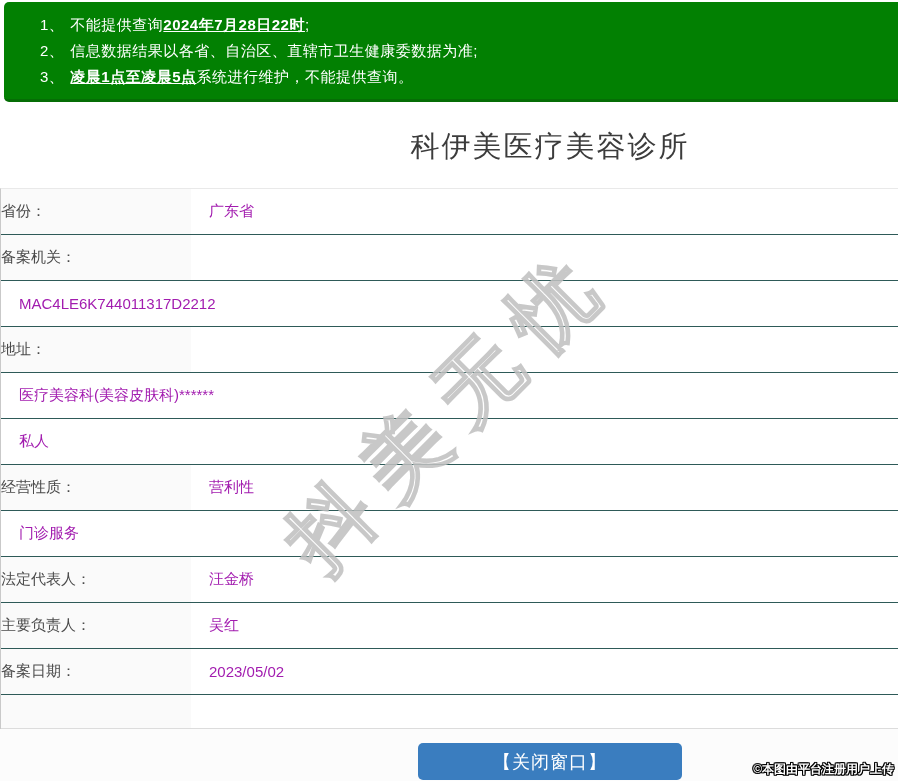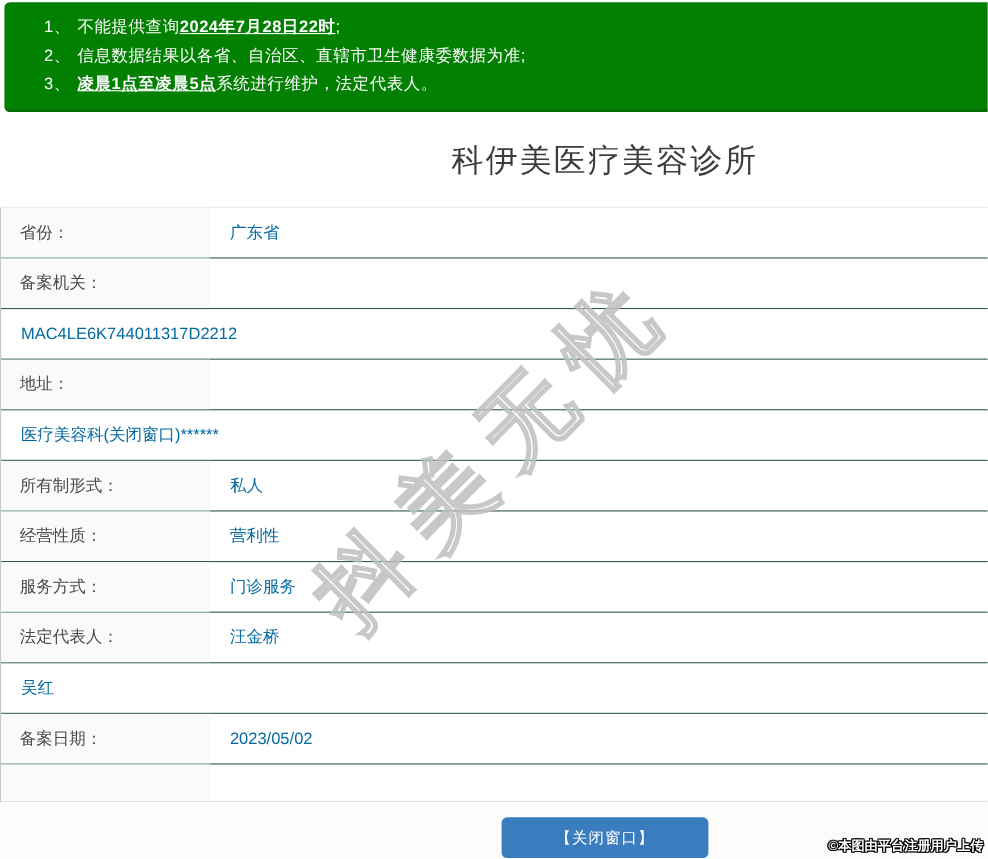--- a/index.html
+++ b/index.html
@@ -17,30 +17,30 @@
 
   
   .card{background:#ffffff;}
   .title{margin:24px 0 22px 0;text-align:center;font-size:29px;line-height:40px;
          font-weight:500;color:#3c3c3c;letter-spacing:2px;}
 
   
   .info-table{border-top:1px solid #e9e9e9;border-left:1px solid #c9c9c9;}
   .row{display:flex;height:45px;border-bottom:1px solid #2e5a58;align-items:center;}
   .row .label{width:190px;flex:0 0 190px;align-self:stretch;display:flex;align-items:center;
-              background:#fafafa;padding-left:17px;box-sizing:border-box;
+              background:#fafafa;box-sizing:border-box;
               font-size:15px;color:#4a4a4a;}
-  .row .value{padding-left:18px;font-size:15px;color:#0369a1;}
+  .row .value{padding-left:18px;font-size:15px;color:#a21caf;}
   .spacer-row{height:33px;border-bottom:1px solid #dcdcdc;display:flex;}
   .spacer-row .label{width:190px;flex:0 0 190px;background:#fafafa;}
 
   
   .footer{padding-top:14px;background:#fcfcfc;height:60px;}
-  .close-btn{display:block;margin:0 auto;width:188px;height:37px;border:none;cursor:pointer;
-             background:#3a7dbf;color:#ffffff;font-size:14px;letter-spacing:1px;
+  .close-btn{display:block;margin:0 auto;width:264px;height:37px;border:none;cursor:pointer;
+             background:#3a7dbf;color:#ffffff;font-size:18px;letter-spacing:1px;
              border-radius:5px;font-family:inherit;}
 
   
   .watermark{position:absolute;left:150px;top:355px;width:600px;text-align:center;
              transform:rotate(-45deg);font-size:82px;font-weight:bold;letter-spacing:22px;
              color:rgba(255,255,255,0.12);-webkit-text-stroke:2px rgba(190,190,190,0.85);
              pointer-events:none;white-space:nowrap;}
 
   
   .copyright{position:absolute;right:4px;bottom:3px;font-size:12px;font-weight:bold;color:#ffffff;
@@ -50,21 +50,21 @@
 </head>
 <body>
 
 <div class="frame">
   <div class="page">
 
     <div class="banner">
       <ol>
         <li><span class="num">1、</span><span>不能提供查询</span><span class="b">2024年7月28日22时</span><span>;</span></li>
         <li><span class="num">2、</span><span>信息数据结果以各省、自治区、直辖市卫生健康委数据为准;</span><span class="b"></span><span></span></li>
-        <li><span class="num">3、</span><span></span><span class="b">凌晨1点至凌晨5点</span><span>系统进行维护，法定代表人。</span></li>
+        <li><span class="num">3、</span><span></span><span class="b">凌晨1点至凌晨5点</span><span>系统进行维护，不能提供查询。</span></li>
       </ol>
     </div>
 
     <div class="card">
       <h1 class="title">科伊美医疗美容诊所</h1>
 
       <div class="info-table">
         <div class="row">
           <div class="label">省份：</div>
           <div class="value">广东省</div>
@@ -72,39 +72,38 @@
         <div class="row">
           <div class="label">备案机关：</div>
         </div>
         <div class="row">
           <div class="value">MAC4LE6K744011317D2212</div>
         </div>
         <div class="row">
           <div class="label">地址：</div>
         </div>
         <div class="row">
-          <div class="value">医疗美容科(关闭窗口)******</div>
+          <div class="value">医疗美容科(美容皮肤科)******</div>
         </div>
         <div class="row">
-          <div class="label">所有制形式：</div>
           <div class="value">私人</div>
         </div>
         <div class="row">
           <div class="label">经营性质：</div>
           <div class="value">营利性</div>
         </div>
         <div class="row">
-          <div class="label">服务方式：</div>
           <div class="value">门诊服务</div>
         </div>
         <div class="row">
           <div class="label">法定代表人：</div>
           <div class="value">汪金桥</div>
         </div>
         <div class="row">
+          <div class="label">主要负责人：</div>
           <div class="value">吴红</div>
         </div>
         <div class="row">
           <div class="label">备案日期：</div>
           <div class="value">2023/05/02</div>
         </div>
         <div class="spacer-row">
           <div class="label"></div>
         </div>
       </div>

